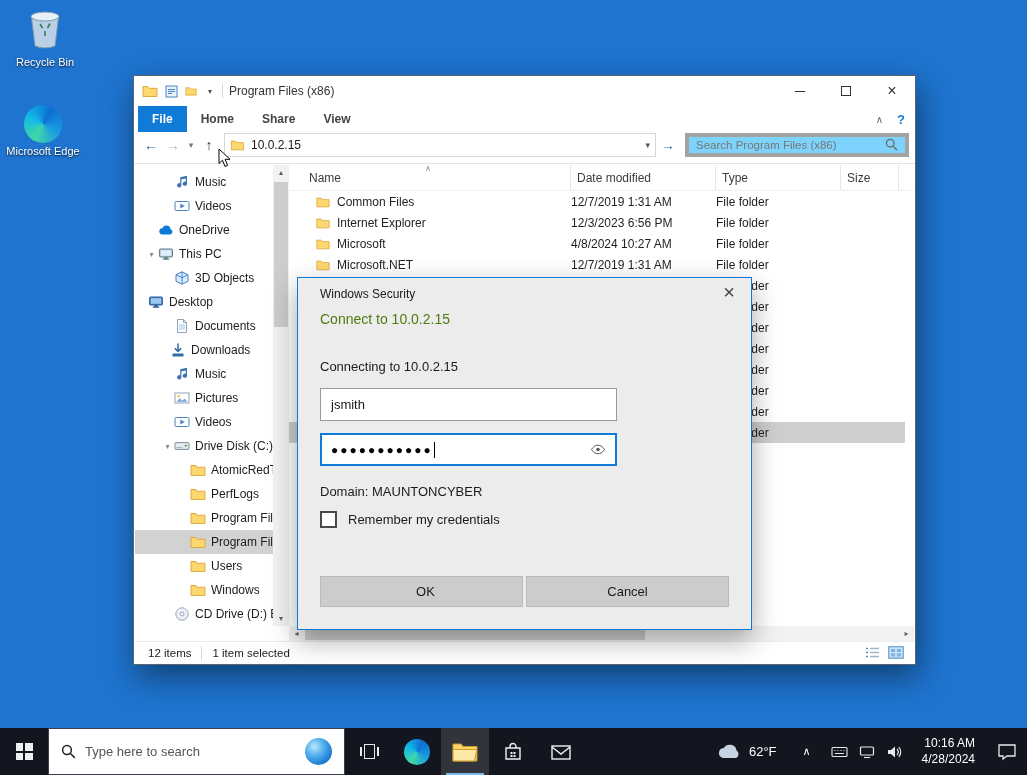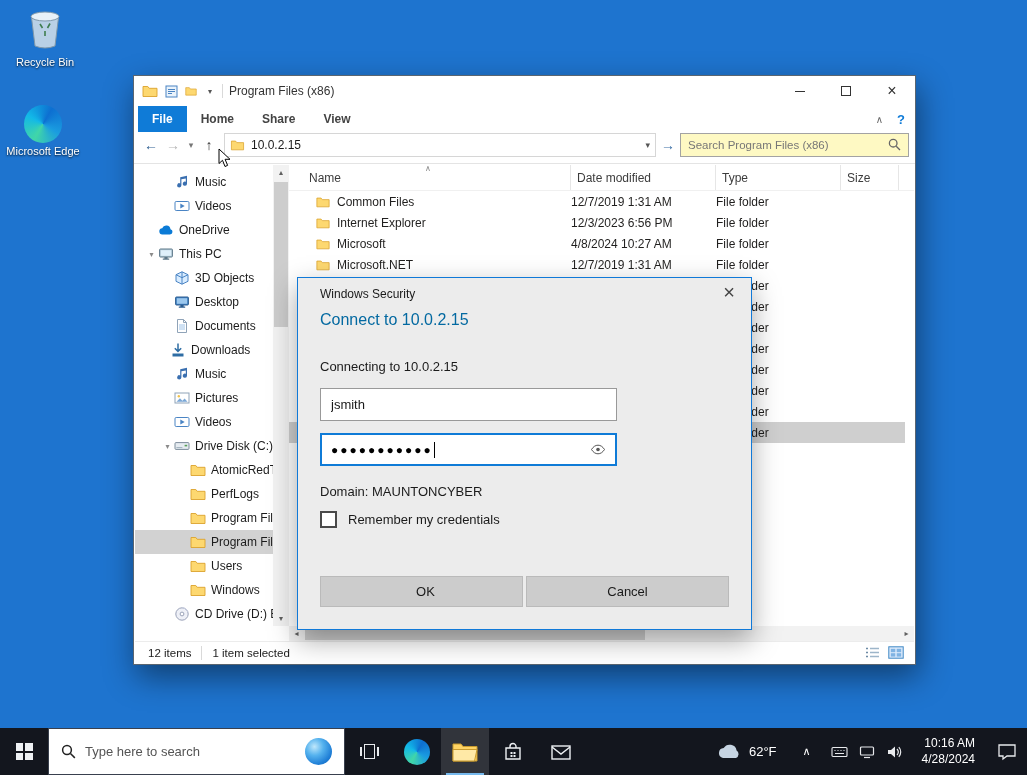--- a/index.html
+++ b/index.html
@@ -39,21 +39,21 @@
   .navbar { height:32px; display:flex; align-items:center; padding:0 6px 6px 6px; border-bottom:1px solid #e4e4e4; }
   .nav-btn { width:22px; text-align:center; font-size:14px; color:#2c5d90; flex:none; }
   .nav-btn.disabled { color:#b5b5b5; }
   .nav-btn.small { font-size:9px; color:#777; width:14px; }
   .nav-btn.up { color:#333; }
   .addr { width:432px; height:24px; border:1px solid #d6d6d6; display:flex; align-items:center; padding:0 5px; margin-left:4px; background:#fff; }
   .addr svg { flex:none; }
   .addr-text { font-size:12px; color:#1a1a1a; margin-left:6px; }
   .addr-chev { margin-left:auto; color:#555; font-size:9px; }
   .go-btn { width:24px; text-align:center; color:#3a6ea5; font-size:14px; flex:none; }
-  .searchbox { flex:1; height:24px; border:1px solid #a3a3a3; display:flex; align-items:center; padding:0 7px; background:#fef9c3; }
+  .searchbox { flex:1; height:24px; border:4px solid #a3a3a3; display:flex; align-items:center; padding:0 7px; margin-left:5px; background:#7dd3fc; }
   .searchbox input { border:none; outline:none; flex:1; font-size:11.5px; color:#444; font-family:inherit; background:transparent; }
   .searchbox input::placeholder { color:#777; }
 
   .content { position:absolute; top:89px; bottom:38px; left:1px; right:1px; }
   .tree { position:absolute; left:0; top:0; bottom:0; width:138px; padding-top:5px; overflow:hidden; }
   .tree-item { height:24px; display:flex; align-items:center; font-size:12px; color:#1c1c1c; white-space:nowrap; }
   .tree-item.selected { background:#d2d2d2; }
   .tw { width:13px; flex:none; font-size:8px; color:#8a8a8a; text-align:center; }
   .ti { width:16px; height:16px; flex:none; margin-right:5px; }
   .tl { overflow:hidden; }
@@ -89,21 +89,21 @@
   .statusbar { position:absolute; left:1px; right:1px; bottom:1px; height:22px; border-top:1px solid #ececec; background:#fff;
                display:flex; align-items:center; font-size:11.5px; color:#1c1c1c; padding-left:13px; gap:10px; }
   .sb-divider { width:1px; height:14px; background:#d9d9d9; }
   .sb-views { margin-left:auto; display:flex; gap:8px; padding-right:10px; align-items:center; }
 
   
   .dialog { position:absolute; left:297px; top:277px; width:455px; height:353px; background:#ececec;
             border:1px solid #1079d8; box-shadow:0 10px 26px rgba(0,0,0,.35); z-index:40; }
   .dlg-title { position:absolute; left:22px; top:9px; font-size:12px; color:#1a1a1a; }
   .dlg-close { position:absolute; right:16px; top:3px; font-size:20px; color:#444; }
-  .dlg-head { position:absolute; left:22px; top:33px; font-size:16px; color:#0369a1; }
+  .dlg-head { position:absolute; left:22px; top:33px; font-size:14px; color:#4d7c0f; }
   .dlg-msg { position:absolute; left:22px; top:81px; font-size:13px; color:#1b1b1b; }
   .dlg-user { position:absolute; left:22px; top:110px; width:297px; height:33px; border:1px solid #999; background:#fff;
               font-size:13px; padding:0 10px; color:#1a1a1a; font-family:inherit; outline:none; }
   .dlg-pass { position:absolute; left:22px; top:155px; width:297px; height:33px; border:2px solid #0f7bd7; background:#fff;
               display:flex; align-items:center; padding:0 9px; }
   .dots { font-size:12px; letter-spacing:2px; color:#000; }
   .caret { width:1px; height:16px; background:#000; margin-left:1px; }
   .eye { margin-left:auto; }
   .dlg-domain { position:absolute; left:22px; top:206px; font-size:13px; color:#1b1b1b; }
   .dlg-check { position:absolute; left:22px; top:233px; display:flex; align-items:center; gap:11px; font-size:13px; color:#1b1b1b; }
@@ -315,21 +315,21 @@
             </svg>
             <span class="tl">This PC</span>
           </div>
           <div class="tree-item" style="padding-left: 26px;">
             <span class="tw"></span>
             <svg class="ti">
               <use href="#i-objects"></use>
             </svg>
             <span class="tl">3D Objects</span>
           </div>
-          <div class="tree-item" style="padding-left: 26px;">
+          <div class="tree-item" style="">
             <span class="tw"></span>
             <svg class="ti">
               <use href="#i-desktop"></use>
             </svg>
             <span class="tl">Desktop</span>
           </div>
           <div class="tree-item" style="padding-left: 26px;">
             <span class="tw"></span>
             <svg class="ti">
               <use href="#i-documents"></use>

